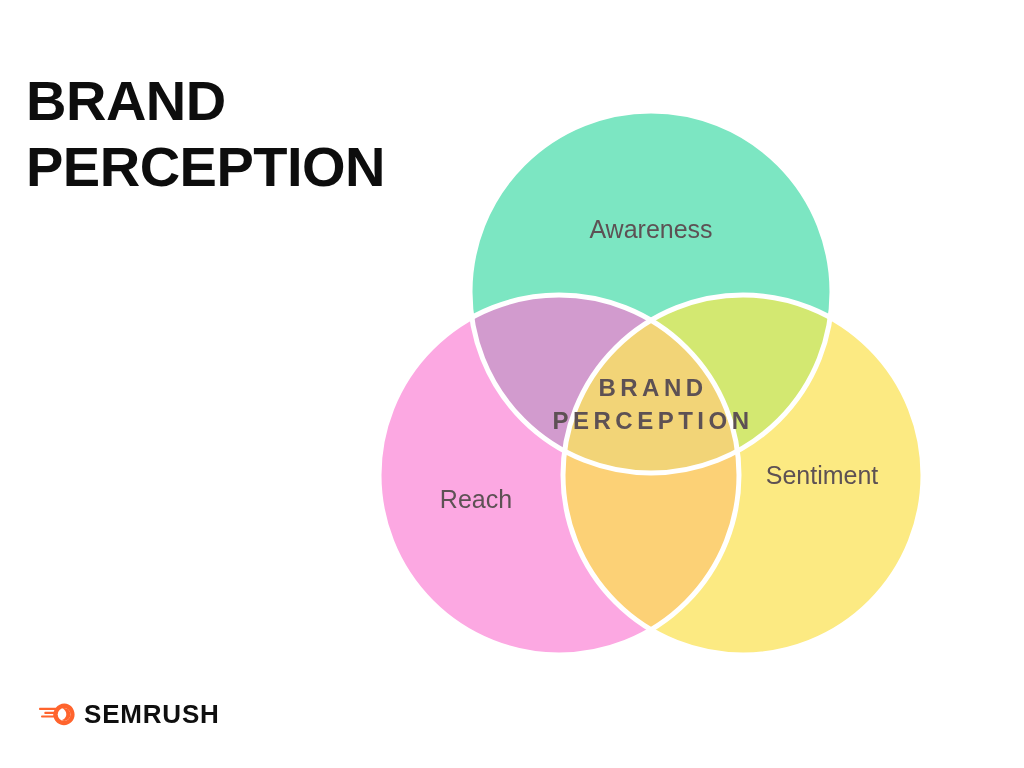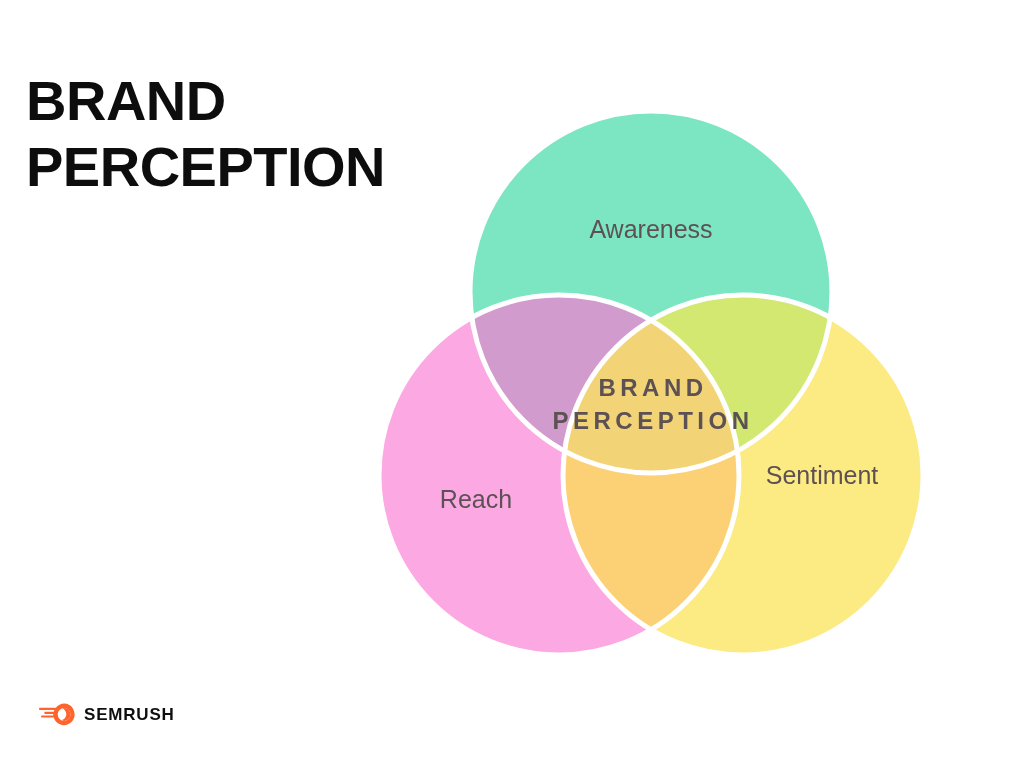--- a/index.html
+++ b/index.html
@@ -72,21 +72,21 @@
     align-items: center;
     gap: 9px;
   }
   #logo-mark {
     width: 36px;
     height: 27px;
     flex: 0 0 auto;
   }
   #logo-text {
     font-family: "Liberation Sans", sans-serif;
-    font-size: 17px;
+    font-size: 26px;
     font-weight: bold;
     letter-spacing: 0.8px;
     color: #0f0f0f;
     line-height: 1;
   }
 </style>
 </head>
 <body>
 
 <div id="slide" style="background: rgb(255, 255, 255);">

